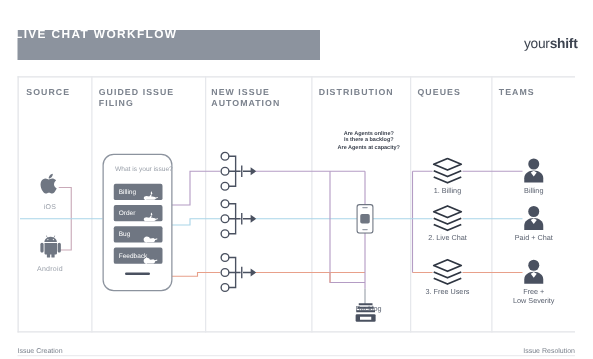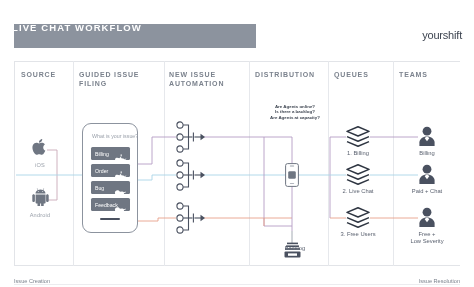--- a/index.html
+++ b/index.html
@@ -19,21 +19,21 @@
   }
   .title-text{
     position:absolute;left:12px;top:6px;
     font-size:9.5px;letter-spacing:1.1px;color:#ffffff;font-weight:bold;
     white-space:nowrap;
   }
   .logo{
     position:absolute;right:12px;top:13px;
     font-size:11px;color:#3d4450;letter-spacing:-0.2px;white-space:nowrap;
   }
-  .logo .b{font-weight:normal;margin-top:38px;}
+  .logo .b{font-weight:bold;margin-top:38px;}
 
   
   .frame-top{position:absolute;left:14px;top:45px;width:446px;height:1px;background:#e2e4e8;}
   .frame-bottom{position:absolute;left:14px;top:249px;width:446px;height:1px;background:#e2e4e8;}
   .frame-left{position:absolute;left:14px;top:45px;width:1px;height:205px;background:#e2e4e8;}
 
   .vdiv{position:absolute;top:45px;width:1px;height:205px;background:#e6e8ec;}
 
   .col-head{
     position:absolute;

